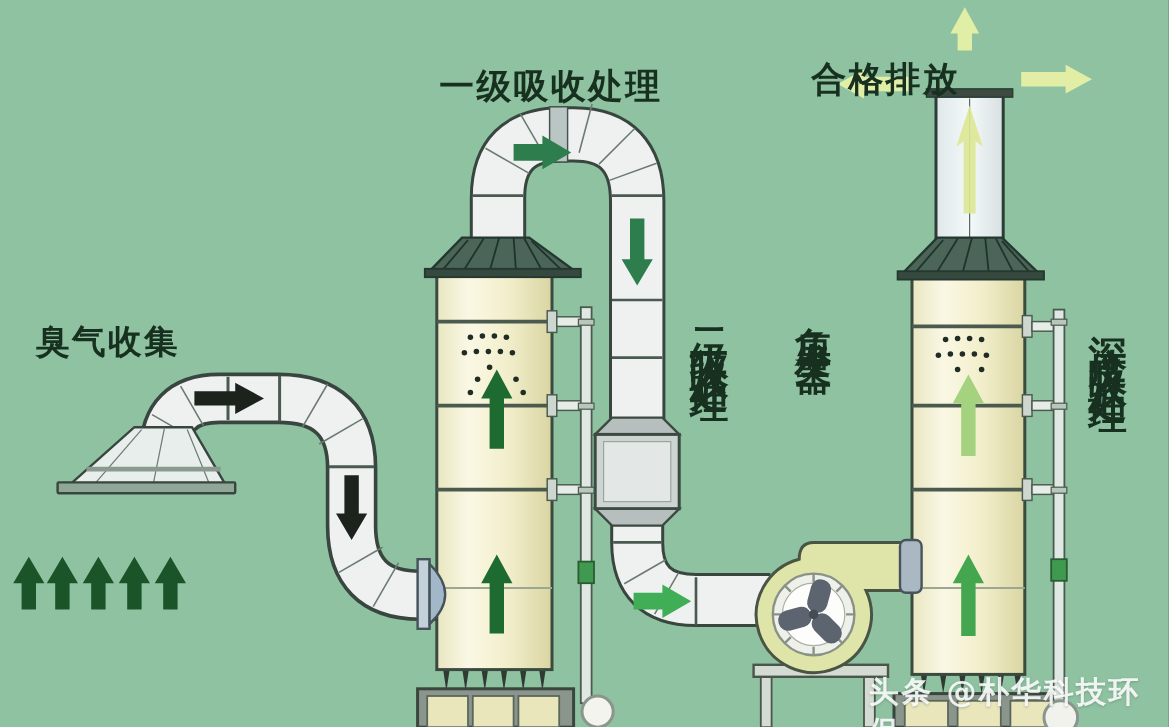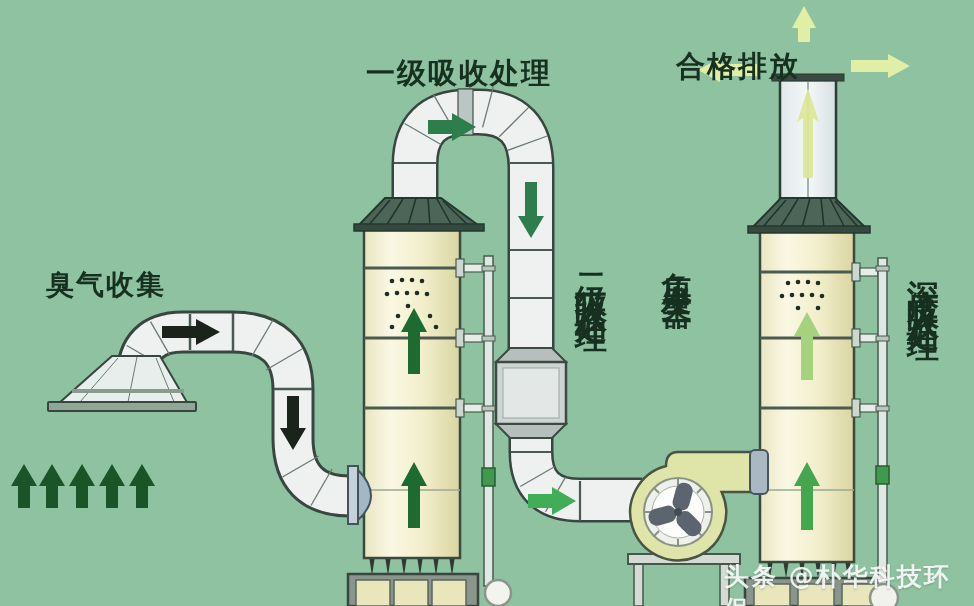--- a/index.html
+++ b/index.html
@@ -289,21 +289,21 @@
     <rect x="750" y="450" width="18" height="44" rx="5" fill="#aab8c4" stroke="#48545c" stroke-width="2"></rect>
   </g>
 
   <g fill="#e9f2a6" opacity="0.92">
     <polygon points="804,6 816,28 810,28 810,42 798,42 798,28 792,28"></polygon>
     <polygon points="698,70 720,58 720,64 757,64 757,76 720,76 720,82"></polygon>
     <polygon points="910,66 888,54 888,60 851,60 851,72 888,72 888,78"></polygon>
   </g>
 </svg>
 
-<div class="lbl" style="left:46px;top:270px;font-size:28px;letter-spacing:2px;text-align:center;">臭气收集</div>
+<div class="lbl" style="left:30px;top:270px;font-size:28px;letter-spacing:2px;text-align:center;">臭气收集</div>
 
 <div class="lbl" style="left:366px;top:58px;font-size:29px;letter-spacing:2px;font-family:Liberation Serif, serif;">一级吸收处理</div>
 
 <div class="lbl" style="left:676px;top:11px;font-size:29px;letter-spacing:2px;margin-top:40px;">合格排放</div>
 
 <div class="lbl vert" style="left:574px;top:250px;font-size:32px;letter-spacing:9px;">二级吸收处理</div>
 
 <div class="lbl vert" style="left:661px;top:248px;font-size:30px;letter-spacing:7px;">负压发生器</div>
 
 <div class="lbl vert" style="left:906px;top:254px;font-size:32px;letter-spacing:10px;">深度吸收处理</div>

